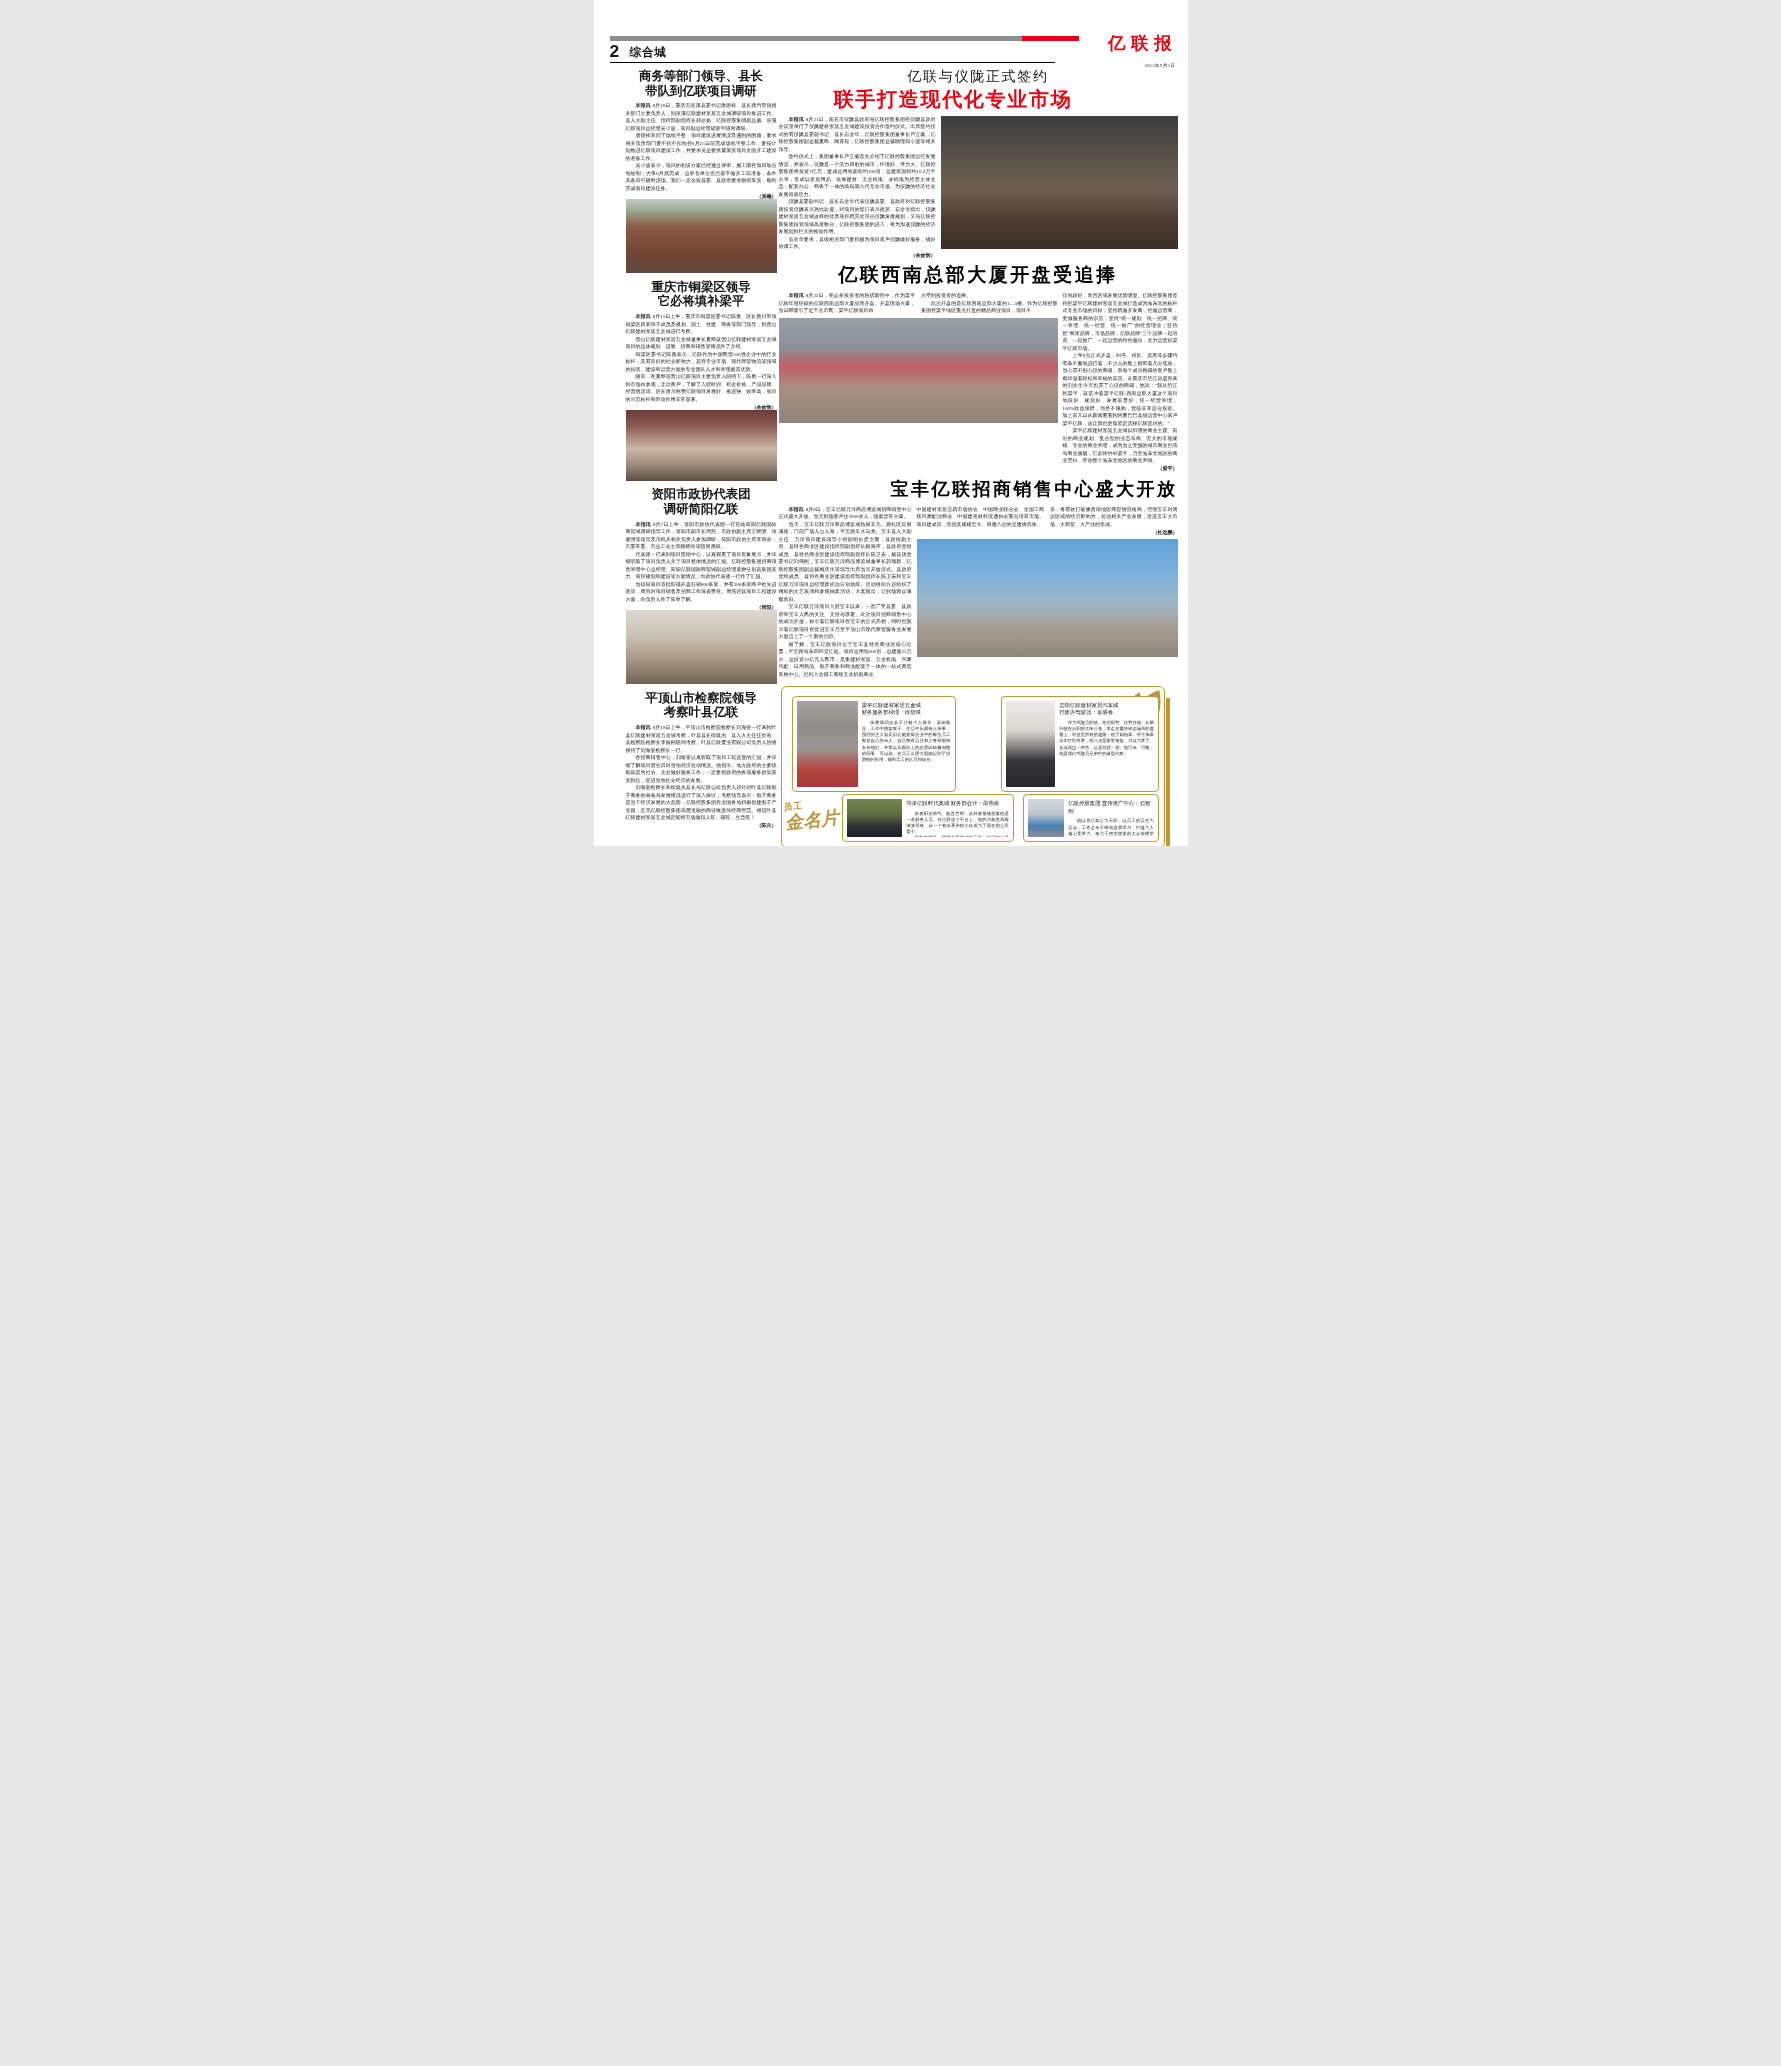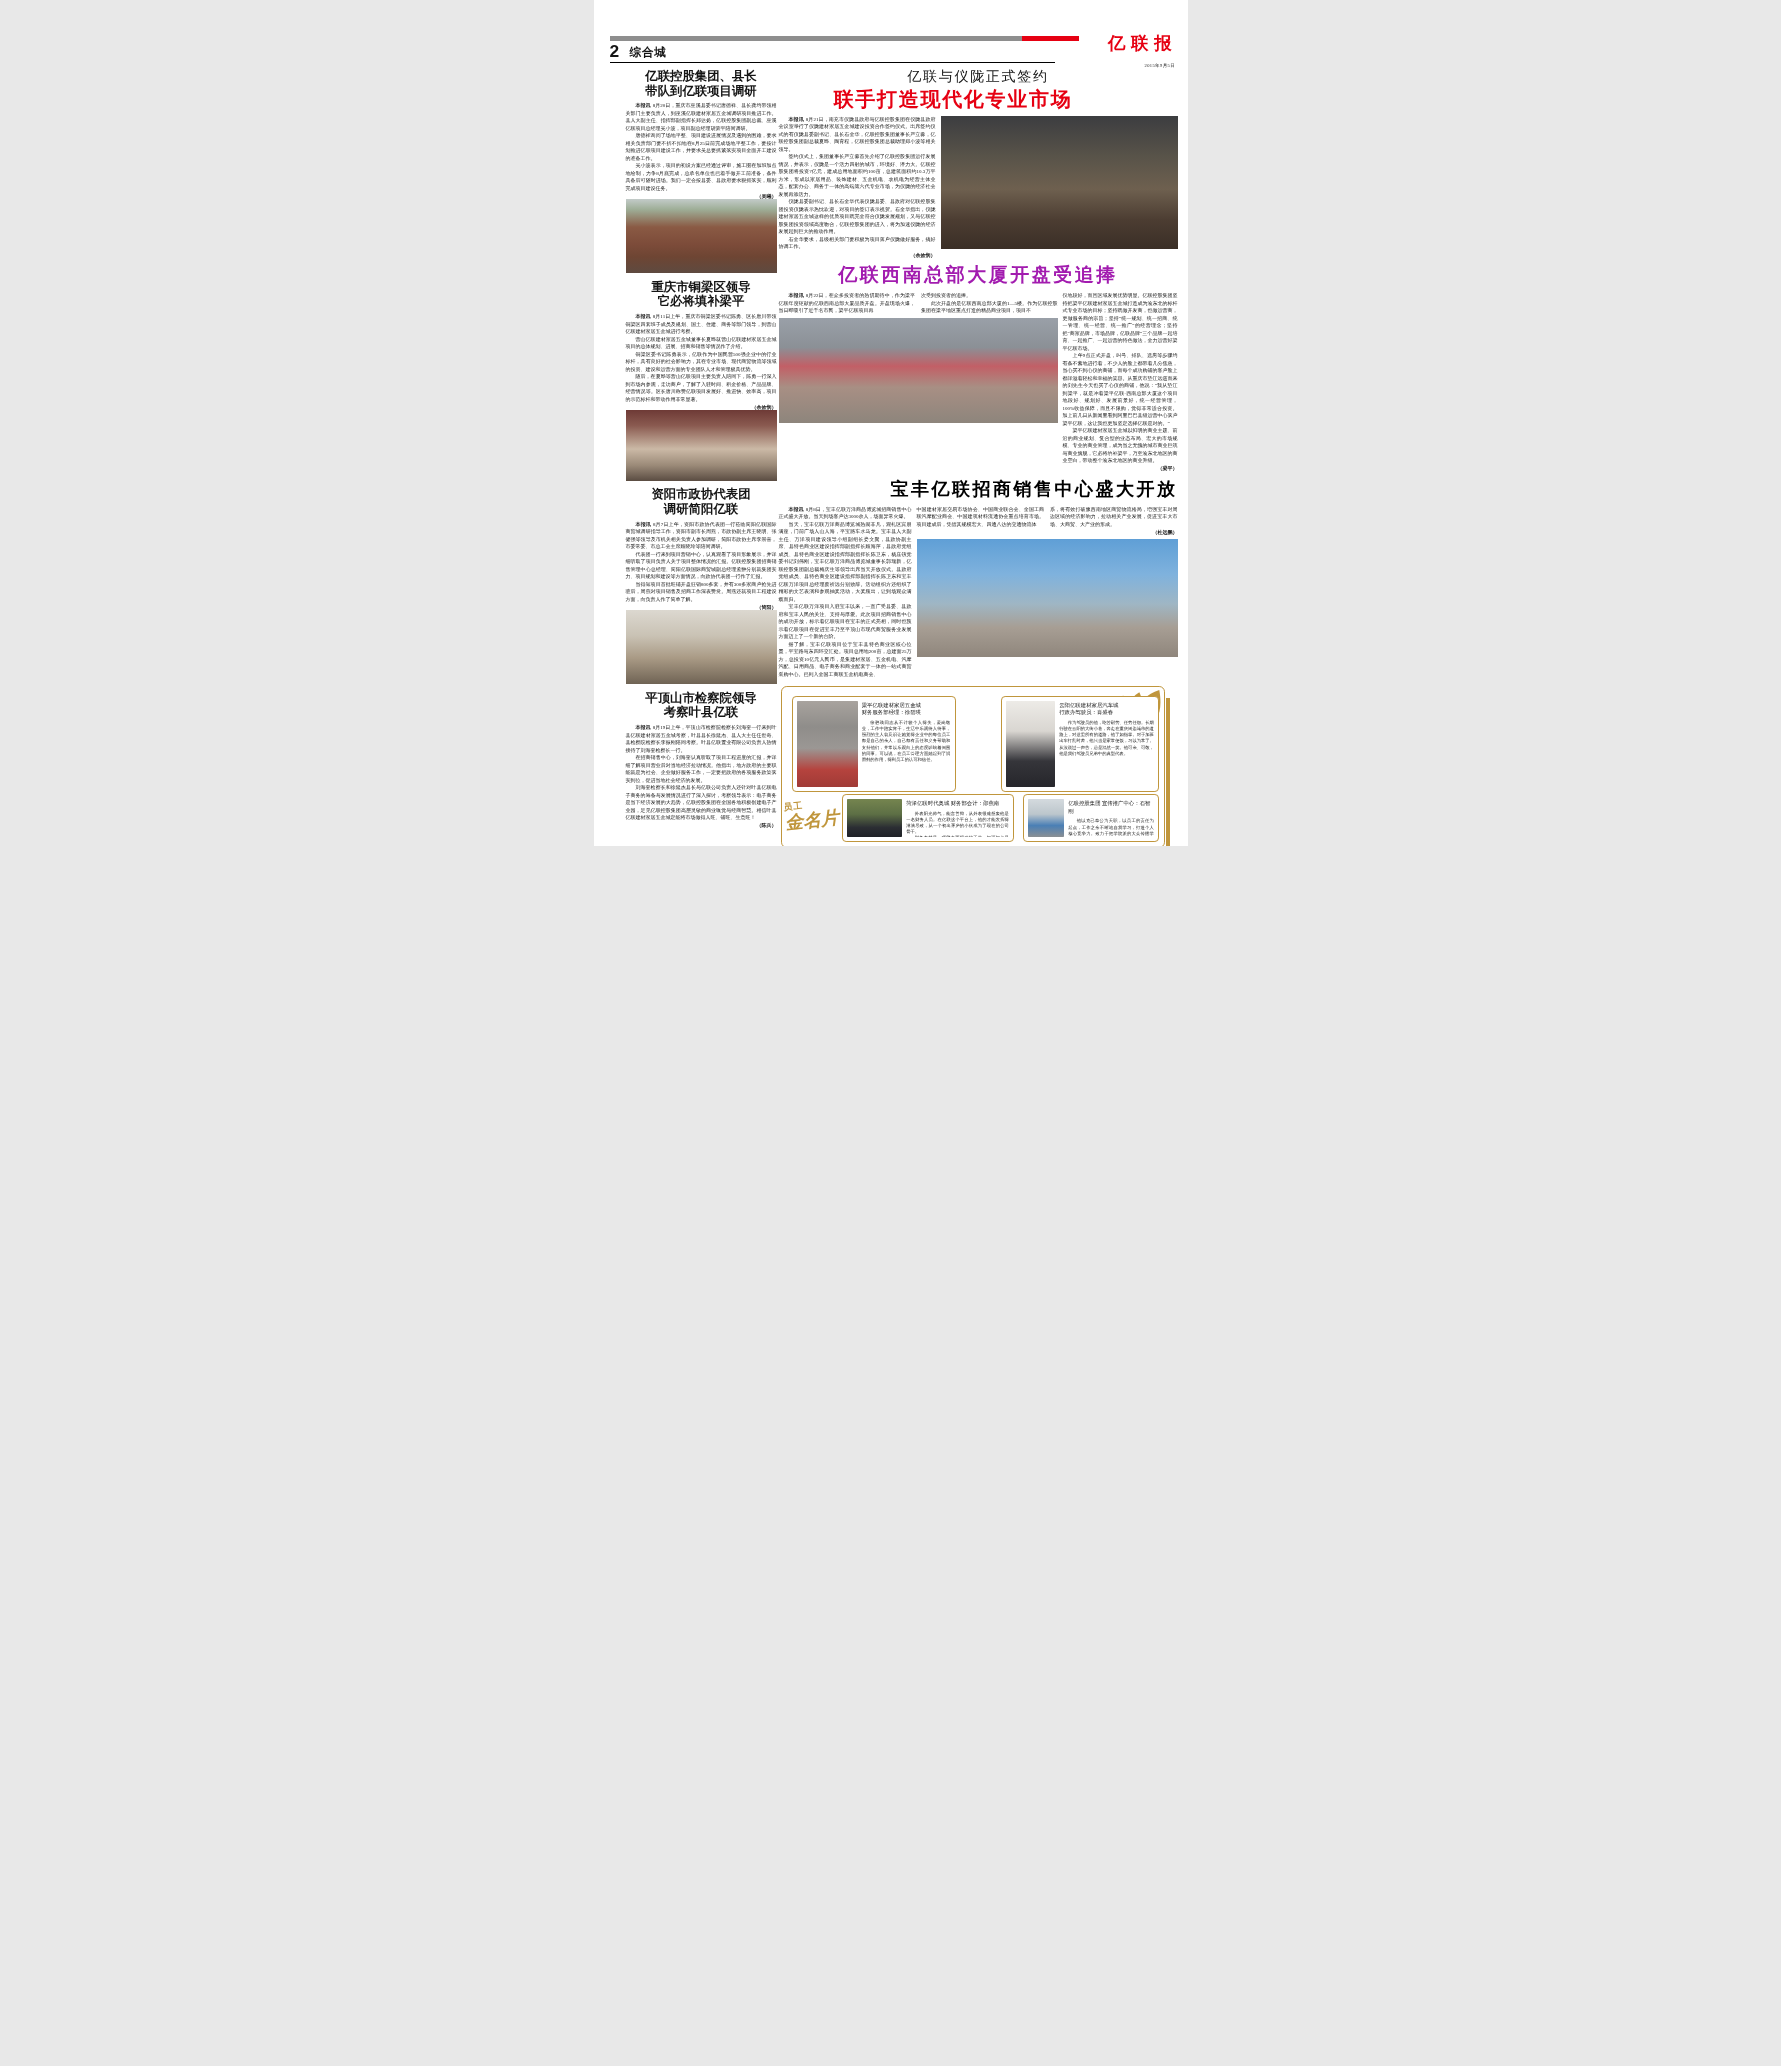--- a/index.html
+++ b/index.html
@@ -31,21 +31,21 @@
   .ph-yingshan{height:71px;background:linear-gradient(180deg,#6e3a36 0%,#8a5a50 22%,#cbb9a6 55%,#9b8a78 78%,#5a4c42 100%);}
   .ph-jianyang{height:74px;background:linear-gradient(180deg,#dcd8d0 0%,#c9c2b4 35%,#a99a85 65%,#6f6354 100%);}
   .ph-signing{height:133px;background:linear-gradient(180deg,#3c3d40 0%,#585349 30%,#6e604f 55%,#4c3d32 78%,#3a2e26 100%);}
   .ph-kaipan{height:105px;background:linear-gradient(180deg,#9aa0a8 0%,#8b9096 28%,#c25f66 46%,#a88f84 66%,#8d857c 100%);}
   .ph-baofeng{height:118px;background:linear-gradient(180deg,#5f9fd6 0%,#7fb2dd 30%,#9fb6c4 55%,#a79e94 75%,#8f867c 100%);}
   
   .region-center{position:absolute;left:185px;top:66px;width:399px;}
   .kicker{font-size:14px;text-align:center;margin:1.7px 0 2.5px 0;letter-spacing:1.7px;}
   .headline-red-a{font-family:"Liberation Sans",sans-serif;color:#e60012;font-weight:bold;
                   font-size:20px;line-height:1.1;text-align:center;letter-spacing:1.7px;margin:0 50px 5.8px 0;}
-  .headline-red-b{font-family:"Liberation Sans",sans-serif;color:#a21caf;font-weight:bold;
+  .headline-red-b{font-family:"Liberation Sans",sans-serif;color:#000000;font-weight:bold;
                   font-size:19px;line-height:1.1;text-align:center;letter-spacing:2.5px;margin:6.6px 0 5.8px 0;}
   .headline-blk-c{font-family:Liberation Sans, sans-serif;color:#000;font-weight:bold;
                   font-size:18px;line-height:1.1;text-align:right;letter-spacing:2.5px;margin:7.4px 0 5.8px 0;}
   .cbody{font-size:4.8px;line-height:1.42;}
   .row{display:flex;gap:5px;}
   .a-text{width:157px;flex:0 0 auto;}
   .a-photo{flex:1 1 auto;}
   .b-left{width:279px;flex:0 0 auto;}
   .b-topcols{display:flex;gap:5.8px;margin-bottom:3.3px;}
   .b-topcols>div{flex:1;}
@@ -89,21 +89,21 @@
   <div class="pageno">2</div>
   <div class="section-name">综合城</div>
   <div class="header-rule"></div>
   <div class="masthead">亿联报</div>
   <div class="issue-date">2015年9月5日</div>
 
   <div class="col-left">
 
     <div class="article">
       <h2 class="headline-sm">
-        <span>亿联控股集团、县长</span><br>
+        <span>商务等部门领导、县长</span><br>
         <span>带队到亿联项目调研</span>
       </h2>
       <p class="body-p"><b class="dateline">本报讯</b><span>8月20日，重庆市巫溪县委书记唐德祥、县长龚均带领相关部门主要负责人，到巫溪亿联建材家居五金城调研项目推进工作。县人大副主任、指挥部副指挥长郑达扬，亿联控股集团副总裁、巫溪亿联项目总经理吴小波，项目副总经理胡荣平陪同调研。</span></p>
       <p class="body-p">唐德祥询问了场地平整、项目建设进展情况及遇到的困难，要求相关负责部门要不折不扣地在8月25日前完成场地平整工作，要按计划推进亿联项目建设工作，并要求吴总要抓紧落实项目全面开工建设的准备工作。</p>
       <p class="body-p">吴小波表示，项目的初设方案已经通过评审，施工图在加班加点地绘制，力争8月底完成，总承包单位也已着手做开工前准备，条件具备后可随时进场。我们一定会按县委、县政府要求狠抓落实，顺利完成项目建设任务。</p>
       <p class="byline">（吴曦）</p>
       <div class="photo ph-wuxi"></div>
     </div>
 
     <div class="article">

